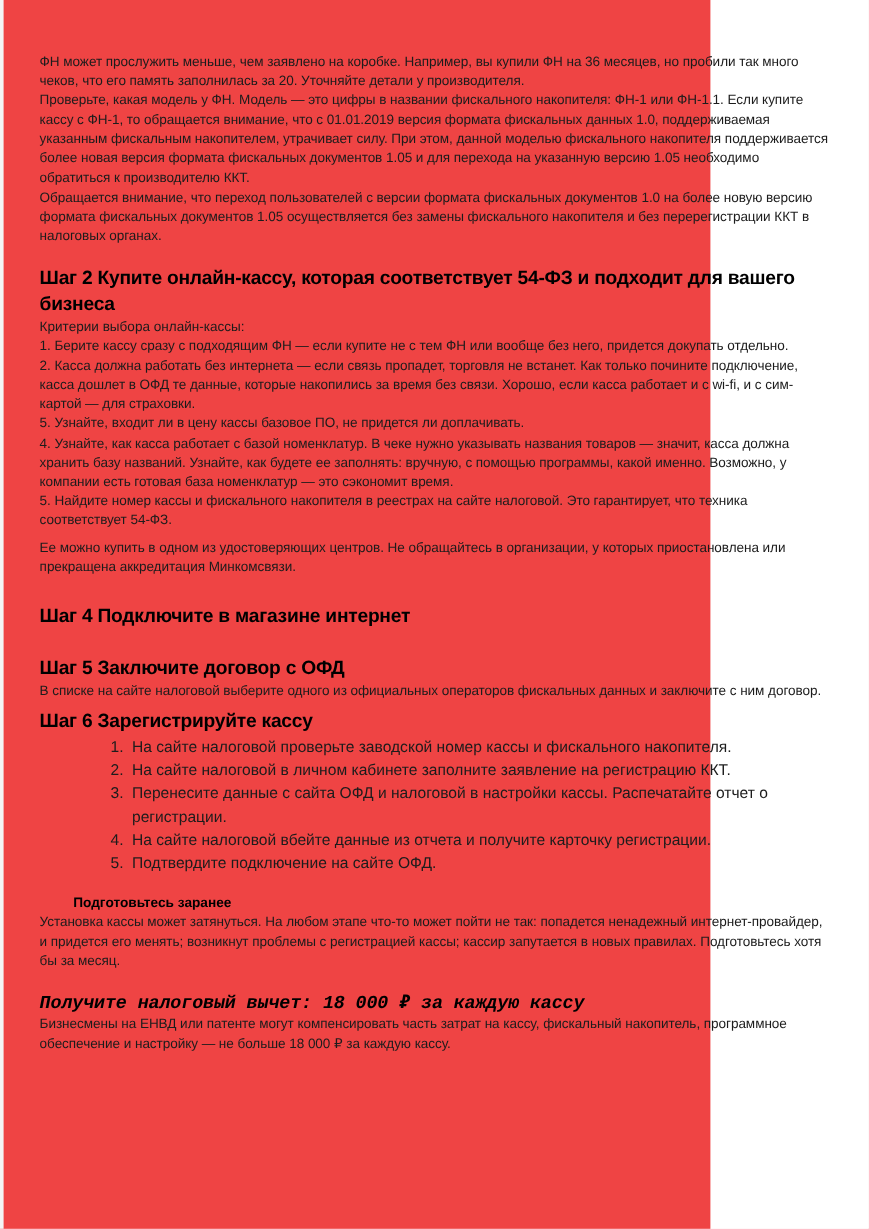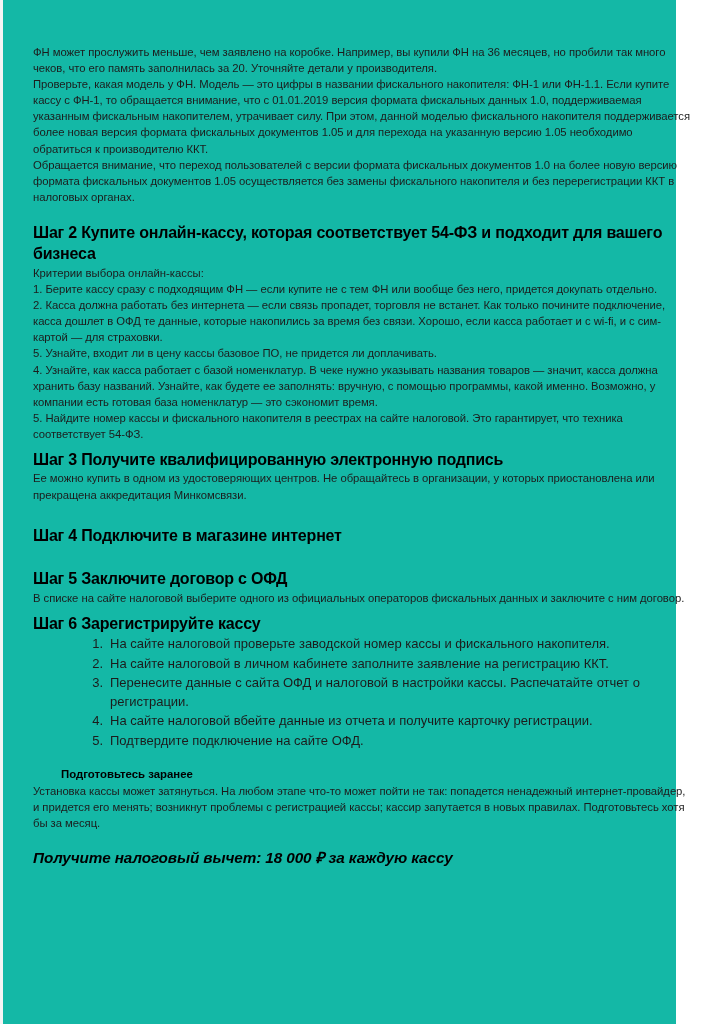--- a/index.html
+++ b/index.html
@@ -10,23 +10,23 @@
   }
   body {
     width: 724px;
     height: 1024px;
     font-family: "Liberation Sans", "DejaVu Sans", sans-serif;
     color: #1a1a1a;
     overflow: hidden;
   }
   .page {
     position: relative;
-    width: 676px;
+    width: 592px;
     height: 1024px;
-    background: #14b8a6;
+    background: #ef4444;
     box-sizing: border-box;
   }
   .page-edge-left {
     position: absolute;
     left: 0;
     top: 0;
     width: 3px;
     height: 1024px;
     background: #f4f4f4;
   }
@@ -67,21 +67,21 @@
     color: #000000;
     padding-left: 28px;
   }
 
   h2.italic-heading {
     margin: 0;
     font-size: 15.3px;
     line-height: 20px;
     font-weight: bold;
     font-style: italic;
-    font-family: Liberation Sans, sans-serif;
+    font-family: Liberation Mono, monospace;
     color: #000000;
     letter-spacing: -0.1px;
   }
 
   .criteria-line {
     margin: 0;
     font-size: 11.3px;
     line-height: 16.1px;
     color: #1c1c1c;
   }
@@ -127,21 +127,20 @@
     <h2 class="step-heading">Шаг 2 Купите онлайн-кассу, которая соответствует 54-ФЗ и подходит для вашего бизнеса</h2>
     <p class="criteria-line">Критерии выбора онлайн-кассы:</p>
     <p class="body-text">1. Берите кассу сразу с подходящим ФН — если купите не с тем ФН или вообще без него, придется докупать отдельно.</p>
     <p class="body-text">2. Касса должна работать без интернета — если связь пропадет, торговля не встанет. Как только почините подключение, касса дошлет в ОФД те данные, которые накопились за время без связи. Хорошо, если касса работает и с wi-fi, и с сим-картой — для страховки.</p>
     <p class="body-text">5. Узнайте, входит ли в цену кассы базовое ПО, не придется ли доплачивать.</p>
     <p class="body-text">4. Узнайте, как касса работает с базой номенклатур. В чеке нужно указывать названия товаров — значит, касса должна хранить базу названий. Узнайте, как будете ее заполнять: вручную, с помощью программы, какой именно. Возможно, у компании есть готовая база номенклатур — это сэкономит время.</p>
     <p class="body-text">5. Найдите номер кассы и фискального накопителя в реестрах на сайте налоговой. Это гарантирует, что техника соответствует 54-ФЗ.</p>
 
     <div class="block-gap-sm"></div>
 
-    <h2 class="step-heading">Шаг 3 Получите квалифицированную электронную подпись</h2>
     <p class="body-text">Ее можно купить в одном из удостоверяющих центров. Не обращайтесь в организации, у которых приостановлена или прекращена аккредитация Минкомсвязи.</p>
 
     <div class="block-gap-xl"></div>
 
     <h2 class="step-heading">Шаг 4 Подключите в магазине интернет</h2>
 
     <div class="block-gap-xl"></div>
 
     <h2 class="step-heading">Шаг 5 Заключите договор с ОФД</h2>
     <p class="body-text">В списке на сайте налоговой выберите одного из официальных операторов фискальных данных и заключите с ним договор.</p>
@@ -158,15 +157,16 @@
     </ol>
 
     <div class="block-gap-lg"></div>
 
     <h3 class="sub-heading">Подготовьтесь заранее</h3>
     <p class="body-text">Установка кассы может затянуться. На любом этапе что-то может пойти не так: попадется ненадежный интернет-провайдер, и придется его менять; возникнут проблемы с регистрацией кассы; кассир запутается в новых правилах. Подготовьтесь хотя бы за месяц.</p>
 
     <div class="block-gap-lg"></div>
 
     <h2 class="italic-heading">Получите налоговый вычет: 18 000 ₽ за каждую кассу</h2>
+    <p class="body-text">Бизнесмены на ЕНВД или патенте могут компенсировать часть затрат на кассу, фискальный накопитель, программное обеспечение и настройку — не больше 18 000 ₽ за каждую кассу.</p>
 
   </div>
 </div>
 
 </body></html>

